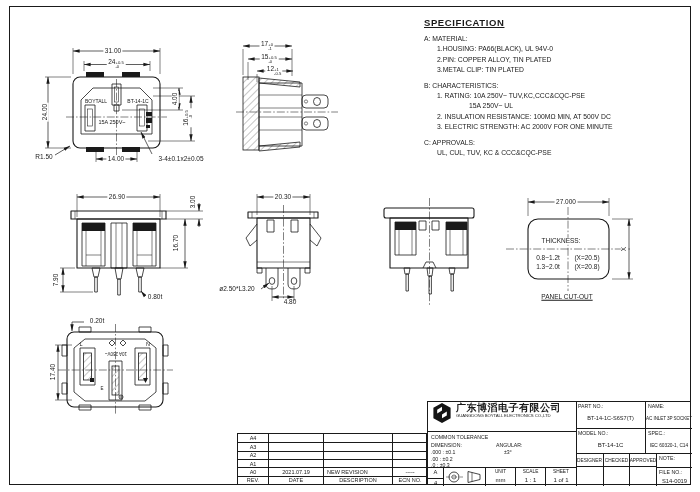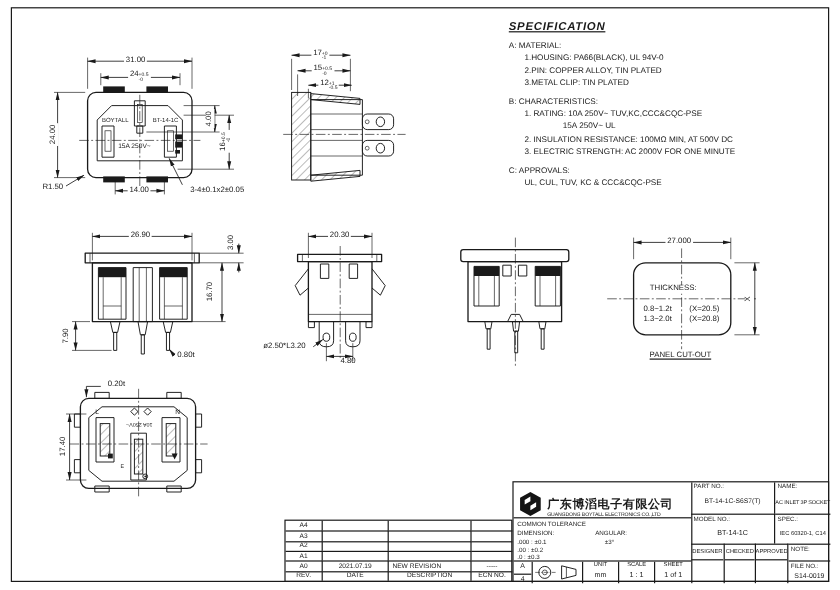--- a/index.html
+++ b/index.html
@@ -9,36 +9,36 @@
   .onl{background:#fff;padding:0 1.5px;}
   .rot{transform:translate(-50%,-50%) rotate(-90deg);}
   .r180{transform:translate(-50%,-50%) rotate(180deg);}
   .small{font-size:5px;}
   .tiny{font-size:4.5px;}
   .ts{display:inline-flex;flex-direction:column;font-size:4.2px;line-height:4.3px;text-align:left;vertical-align:0.5px;}
   .ts i{font-style:normal;}
   .underl{text-decoration:underline;}
   
   .spec{position:absolute;left:424px;top:17px;width:266px;font-size:6.8px;line-height:10.4px;}
-  .spec .title{font-size:9.5px;font-weight:bold;font-style:italic;text-decoration:underline;letter-spacing:0.6px;line-height:12px;margin-bottom:2px;}
+  .spec .title{font-size:9.5px;font-weight:bold;text-decoration:underline;letter-spacing:0.6px;line-height:12px;margin-bottom:2px;}
   .spec .sec{margin-top:5px;}
   .spec .it{margin-left:13px;}
   .spec .it2{margin-left:45px;}
   
   .revtable{position:absolute;left:237px;top:433px;width:190px;height:52px;display:grid;grid-template-columns:31px 55px 69px 34px;grid-template-rows:repeat(6,1fr);border:1px solid #1a1a1a;box-sizing:border-box;font-size:5.5px;}
   .revtable>div{border-right:1px solid #1a1a1a;border-top:1px solid #1a1a1a;display:flex;align-items:center;justify-content:center;overflow:hidden;white-space:nowrap;}
   .revtable>div:nth-child(-n+4){border-top:none;}
   .revtable>div:nth-child(4n){border-right:none;}
   .revtable .dl{justify-content:flex-start;padding-left:3px;}
   
   .tb{position:absolute;left:427px;top:401px;width:264px;height:84px;border:1px solid #1a1a1a;box-sizing:border-box;font-size:5.2px;}
   .tb .c{position:absolute;box-sizing:border-box;overflow:hidden;} .bt{border-top:1px solid #1a1a1a;} .br{border-right:1px solid #1a1a1a;}
   .lb{position:absolute;top:1px;left:2px;font-size:5.2px;white-space:nowrap;}
   .cv{position:absolute;left:0;right:0;text-align:center;white-space:nowrap;}
-  .company{display:flex;align-items:flex-end;gap:3px;padding-left:3px;}
+  .company{display:flex;align-items:flex-start;gap:3px;padding-left:3px;}
   .cn{font-size:10px;font-weight:bold;letter-spacing:0.5px;white-space:nowrap;line-height:11px;}
   .en{font-size:4.3px;letter-spacing:-0.1px;white-space:nowrap;}
   .hdrcell{display:flex;align-items:center;justify-content:center;font-size:4.8px;height:13px;border-bottom:1px solid #1a1a1a;box-sizing:border-box;}
 </style>
 </head>
 <body>
 
 <div id="sheet">
   <div id="border"></div>
 

